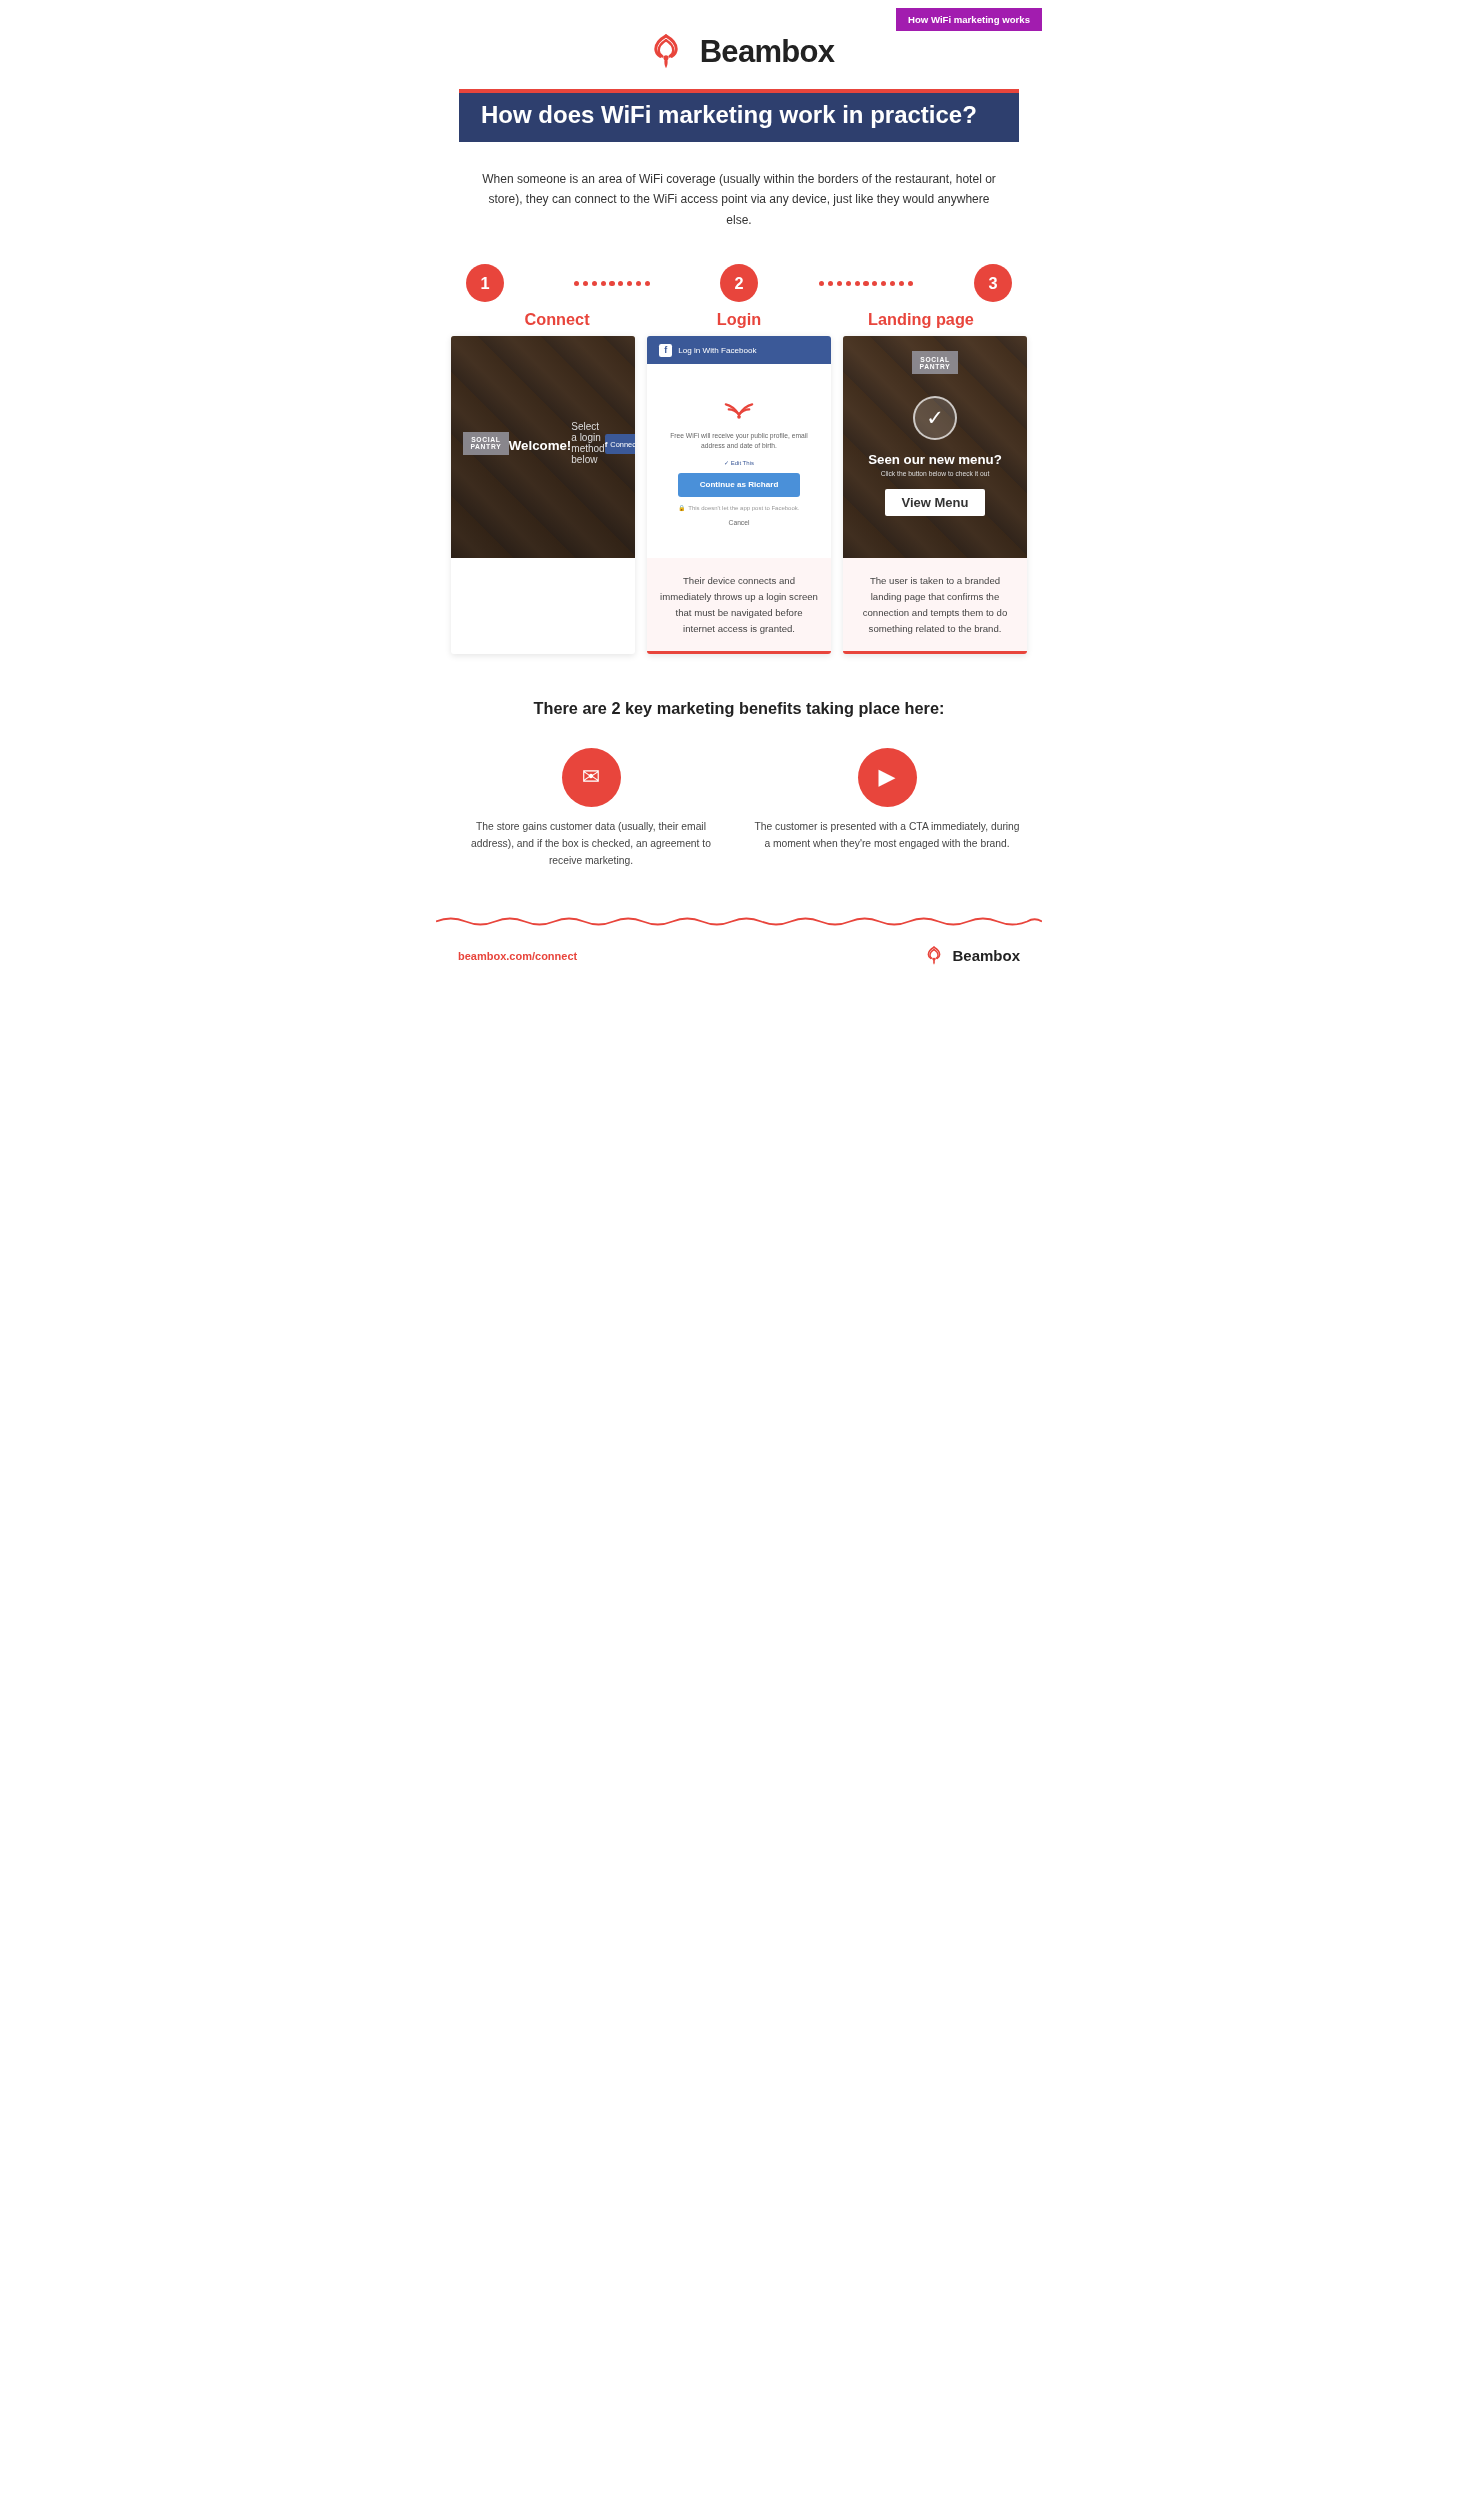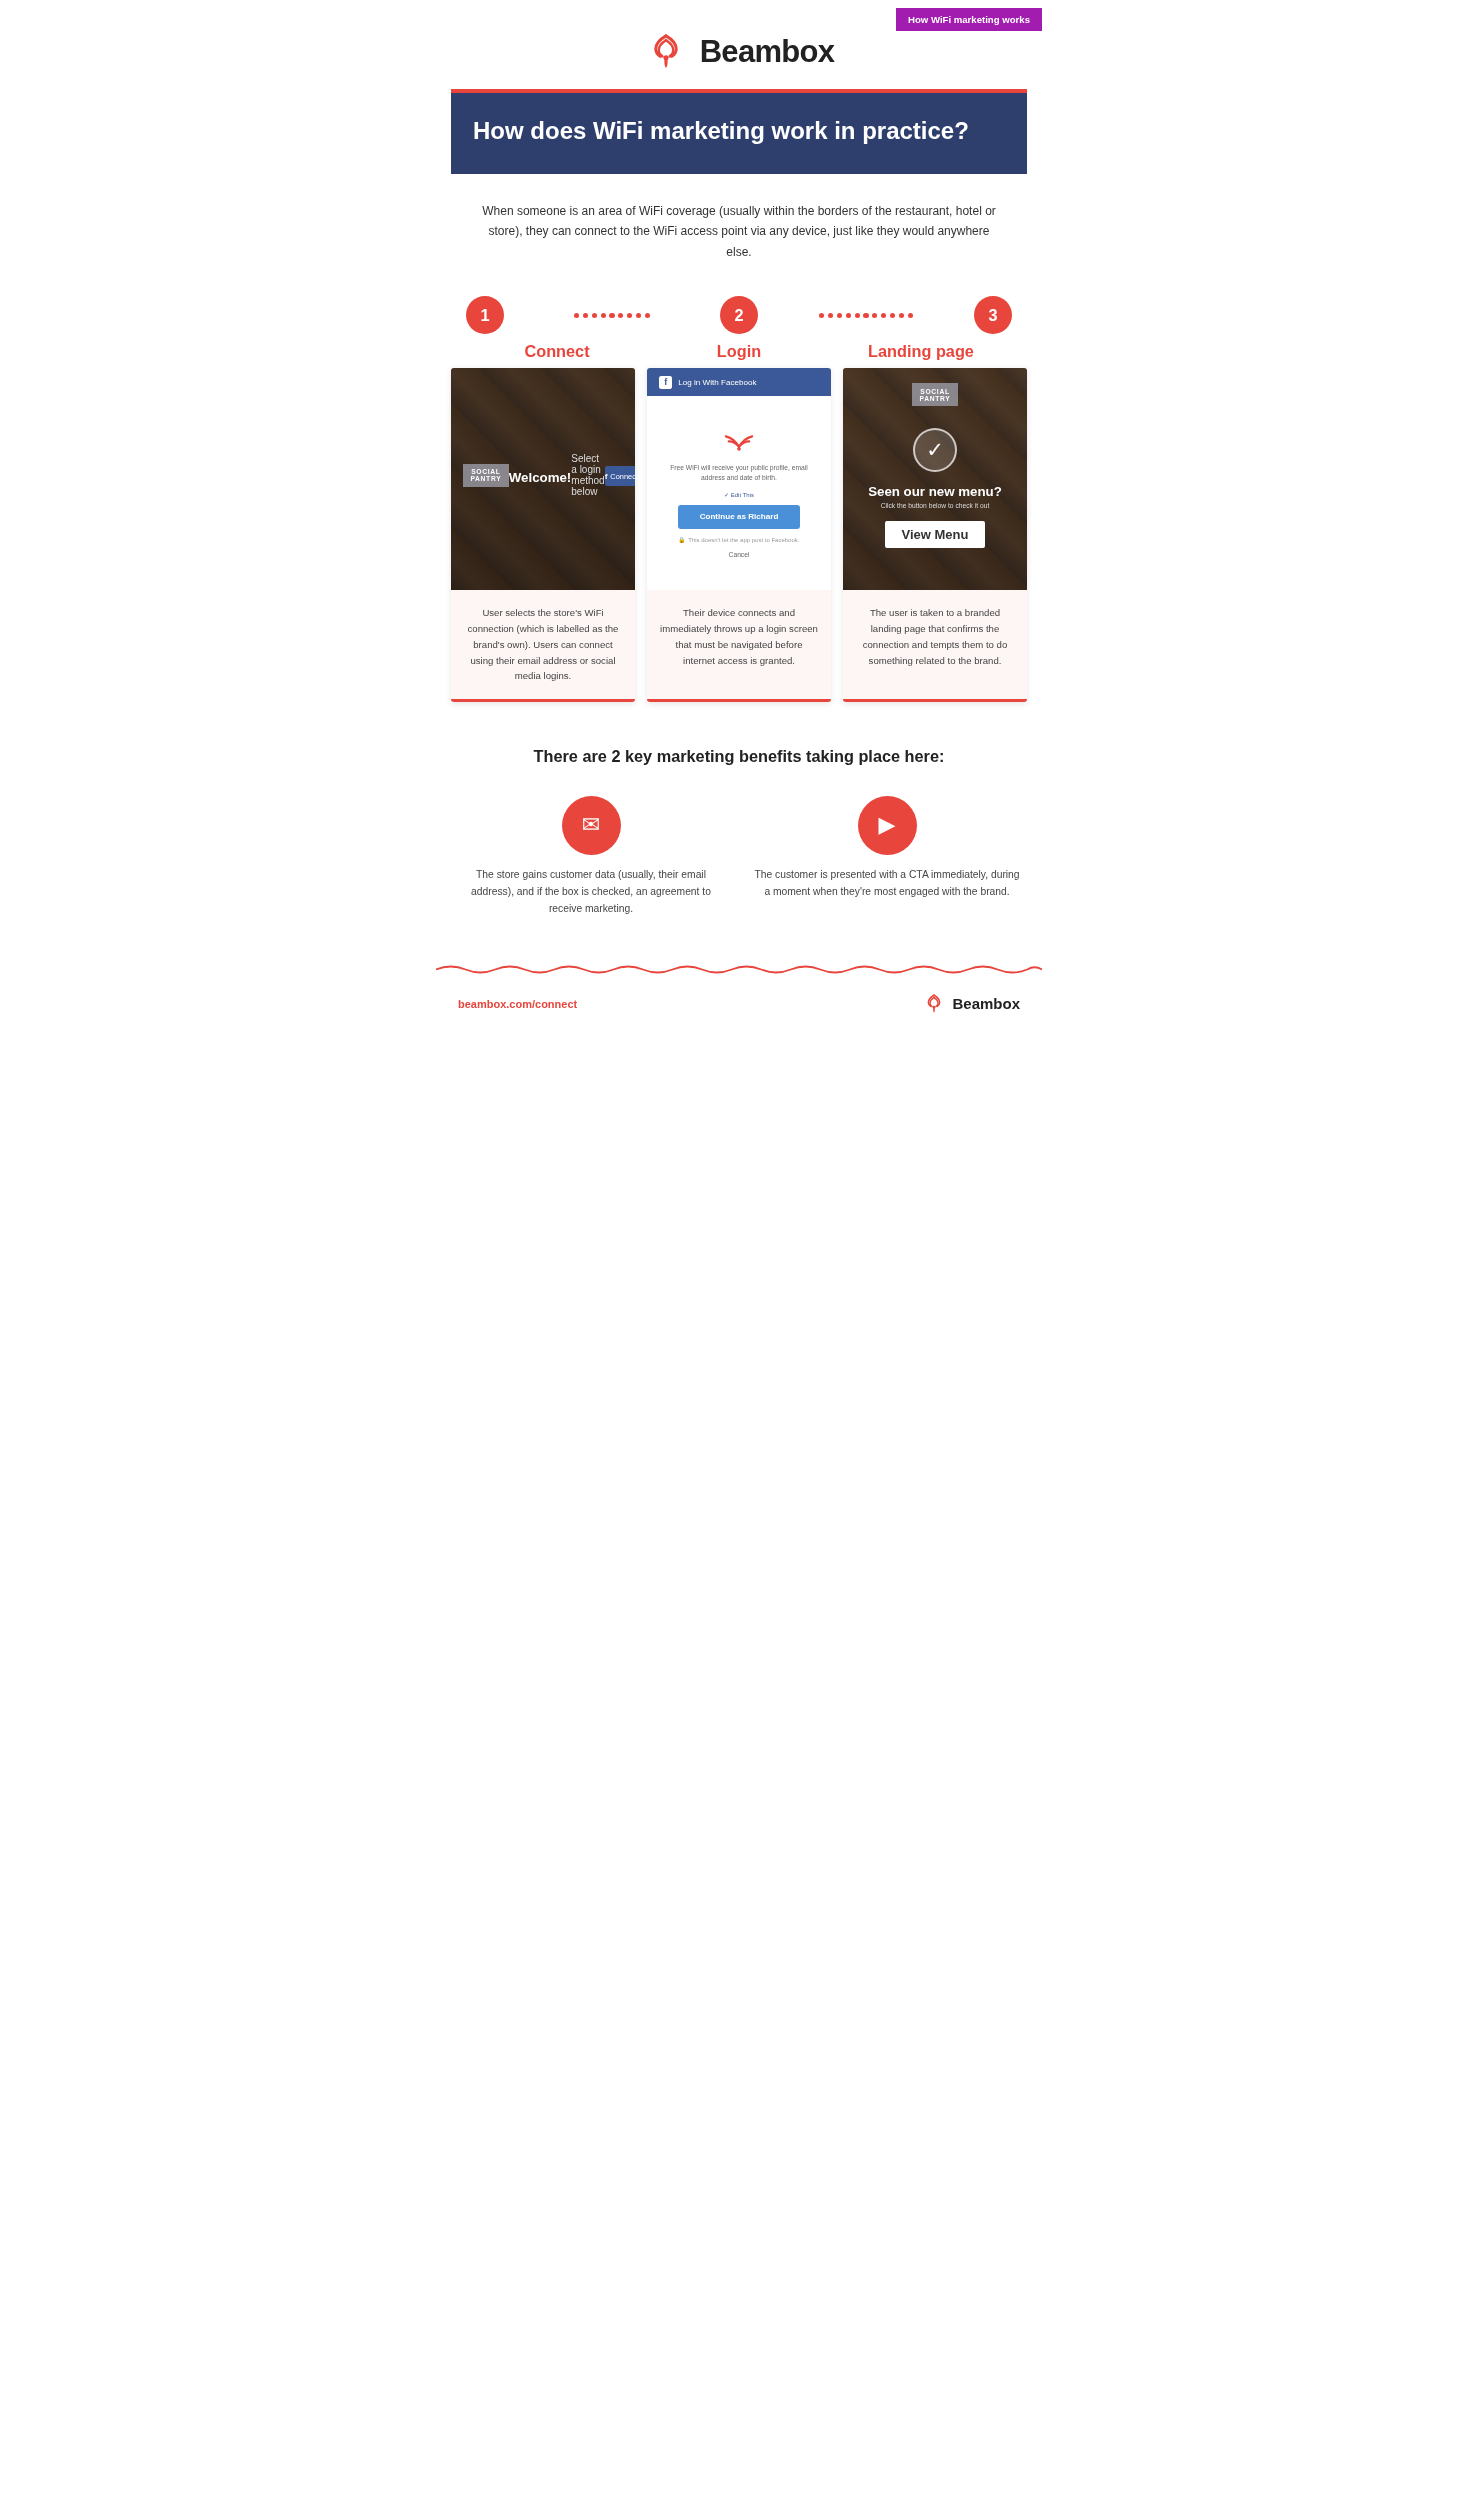--- a/index.html
+++ b/index.html
@@ -39,22 +39,22 @@
     .logo-text {
       font-size: 31px;
       font-weight: 700;
       color: #222;
       letter-spacing: -0.7px;
     }
 
     
     .hero-banner {
       background: #2e3f6e;
-      margin: 0 15px;
-      padding: 28px 22px;
+      margin: 0 23px;
+      padding: 12px 22px;
       position: relative;
       overflow: hidden;
     }
     .hero-banner::before {
       content: '';
       position: absolute;
       top: 0; left: 0; right: 0;
       height: 3.7px;
       background: #e8453c;
     }
@@ -590,21 +590,20 @@
               <div class="dob-field">
                 <span>Year</span>
                 <span style="font-size:5.2px;">▼</span>
               </div>
             </div>
           </div>
           <div class="next-btn">›</div>
         </div>
       </div>
     </div>
-    <div class="card-desc">User selects the store's WiFi connection (which is labelled as the brand's own). Users can connect using their email address or social media logins.</div>
   </div>
 
   <div class="card">
     <div class="phone-screen">
       <div class="phone-screen-bg screen2-bg">
         <div class="screen2-content">
           <div class="fb-login-bar">
             <div class="fb-icon-sm">f</div>
             <span>Log in With Facebook</span>
           </div>

